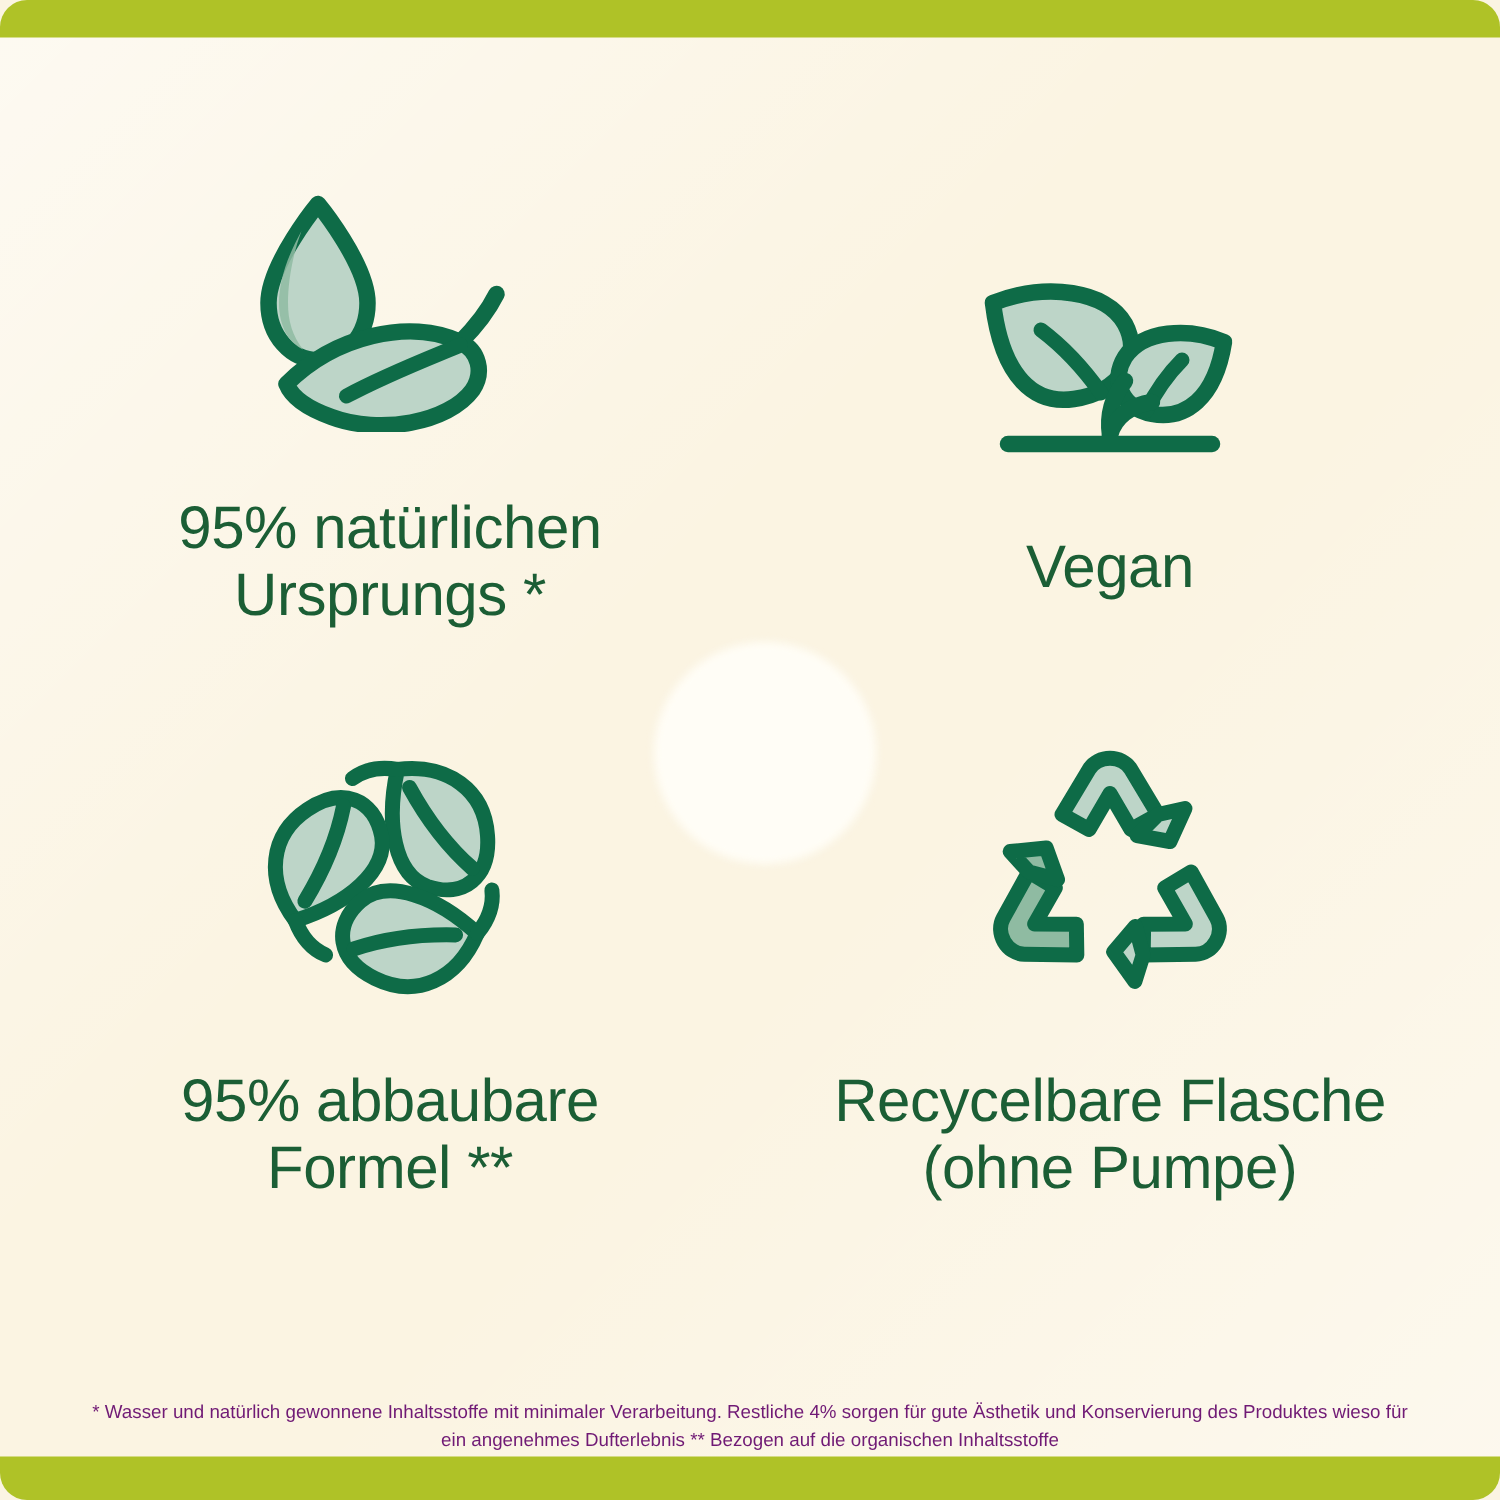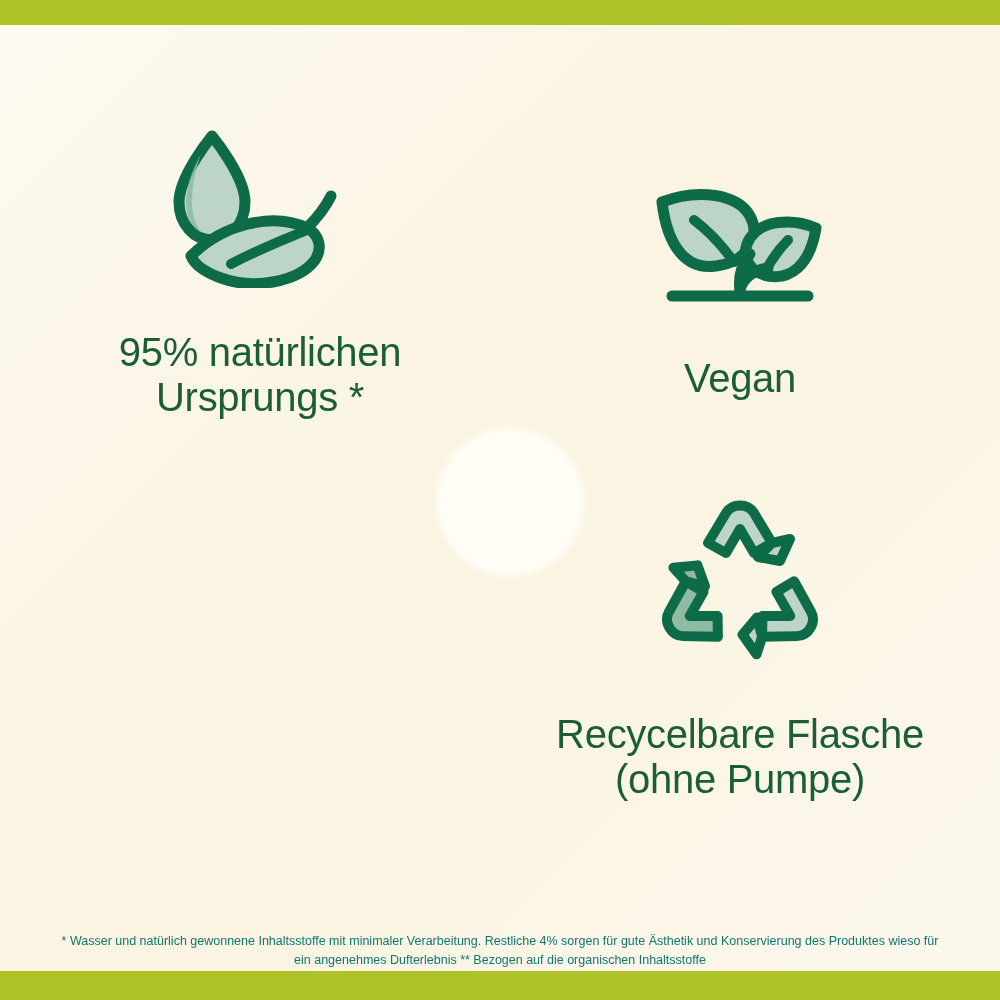--- a/index.html
+++ b/index.html
@@ -7,20 +7,21 @@
     width:1000px; height:1000px;
     font-family:"Liberation Sans", sans-serif;
     background:#FBF4E2;
     overflow:hidden;
   }
   #page {
     position:relative;
     width:1000px; height:1000px;
     background:#FBF4E2;
     overflow:hidden;
+    border-radius:18px;
   }
   
   .bg-sheen {
     position:absolute; left:0; top:0; width:1000px; height:1000px;
     background:linear-gradient(135deg, rgba(255,255,255,0.55) 0%, rgba(255,255,255,0.0) 42%, rgba(255,255,255,0.0) 58%, rgba(255,255,255,0.42) 100%);
     pointer-events:none;
   }
   .bar {
     position:absolute; left:0; width:1000px;
     background:#AFC227;
@@ -75,21 +76,21 @@
   .label.lbl1 { margin-top:40px; }
   .label.lbl2 { margin-top:46px;text-align:right; }
   .label.lbl3 { margin-top:42px; }
   .label.lbl4 { margin-top:42px; }
 
   .footnote {
     position:absolute;
     left:60px; top:932px;
     width:880px;
     text-align:center;
-    color:#0f766e;
+    color:#701a75;
     font-size:12.5px;
     line-height:1.5;
   }
 </style>
 </head>
 <body>
 
 <div id="page">
 
   <div class="bg-sheen"></div>
@@ -130,20 +131,48 @@
 
           <path d="M90 110 C88 96 92 84 100 74" fill="none" stroke="#0E6B47" stroke-width="11" stroke-linecap="round"></path>
           <path d="M90 110 C93 98 104 90 118 88" fill="none" stroke="#0E6B47" stroke-width="11" stroke-linecap="round"></path>
 
           <path d="M22 116 L158 116" fill="none" stroke="#0E6B47" stroke-width="11" stroke-linecap="round"></path>
         </svg>
       </div>
       <div class="label lbl2">Vegan</div>
     </div>
 
+    <div class="cell cell-bl">
+      <div class="icon-wrap i3">
+        <svg width="175" height="168" viewBox="0 0 175 168" xmlns="http://www.w3.org/2000/svg">
+          <g stroke="#0E6B47" stroke-width="10" stroke-linejoin="round" stroke-linecap="round">
+
+            <g transform="rotate(0 87 84)">
+              <path d="M92 14 C126 10 150 28 152 58 C154 86 136 100 112 92 C90 84 84 50 92 14 Z" fill="#BDD5C8"></path>
+              <path d="M100 26 C112 48 126 66 142 80" fill="none"></path>
+              <path d="M92 14 C80 12 70 14 62 20" fill="none"></path>
+            </g>
+
+            <g transform="rotate(-120 87 84)">
+              <path d="M92 14 C126 10 150 28 152 58 C154 86 136 100 112 92 C90 84 84 50 92 14 Z" fill="#BDD5C8"></path>
+              <path d="M100 26 C112 48 126 66 142 80" fill="none"></path>
+              <path d="M92 14 C80 12 70 14 62 20" fill="none"></path>
+            </g>
+
+            <g transform="rotate(120 87 84)">
+              <path d="M92 14 C126 10 150 28 152 58 C154 86 136 100 112 92 C90 84 84 50 92 14 Z" fill="#BDD5C8"></path>
+              <path d="M100 26 C112 48 126 66 142 80" fill="none"></path>
+              <path d="M92 14 C80 12 70 14 62 20" fill="none"></path>
+            </g>
+          </g>
+        </svg>
+      </div>
+      <div class="label lbl3">95% abbaubare
+Formel **</div>
+    </div>
 
     <div class="cell cell-br">
       <div class="icon-wrap i4">
         <svg width="172" height="168" viewBox="0 0 172 168" xmlns="http://www.w3.org/2000/svg">
           <g stroke="#0E6B47" stroke-width="10" stroke-linejoin="round" stroke-linecap="round">
 
             <g transform="rotate(0 86 88)">
               <path d="M54 44 L72 14 C78 4 94 4 100 14 L118 44 L100 54 L86 30 L72 54 Z" fill="#BDD5C8"></path>
               <path d="M118 44 L136 40 L126 62 L104 58 Z" fill="#BDD5C8"></path>
             </g>

